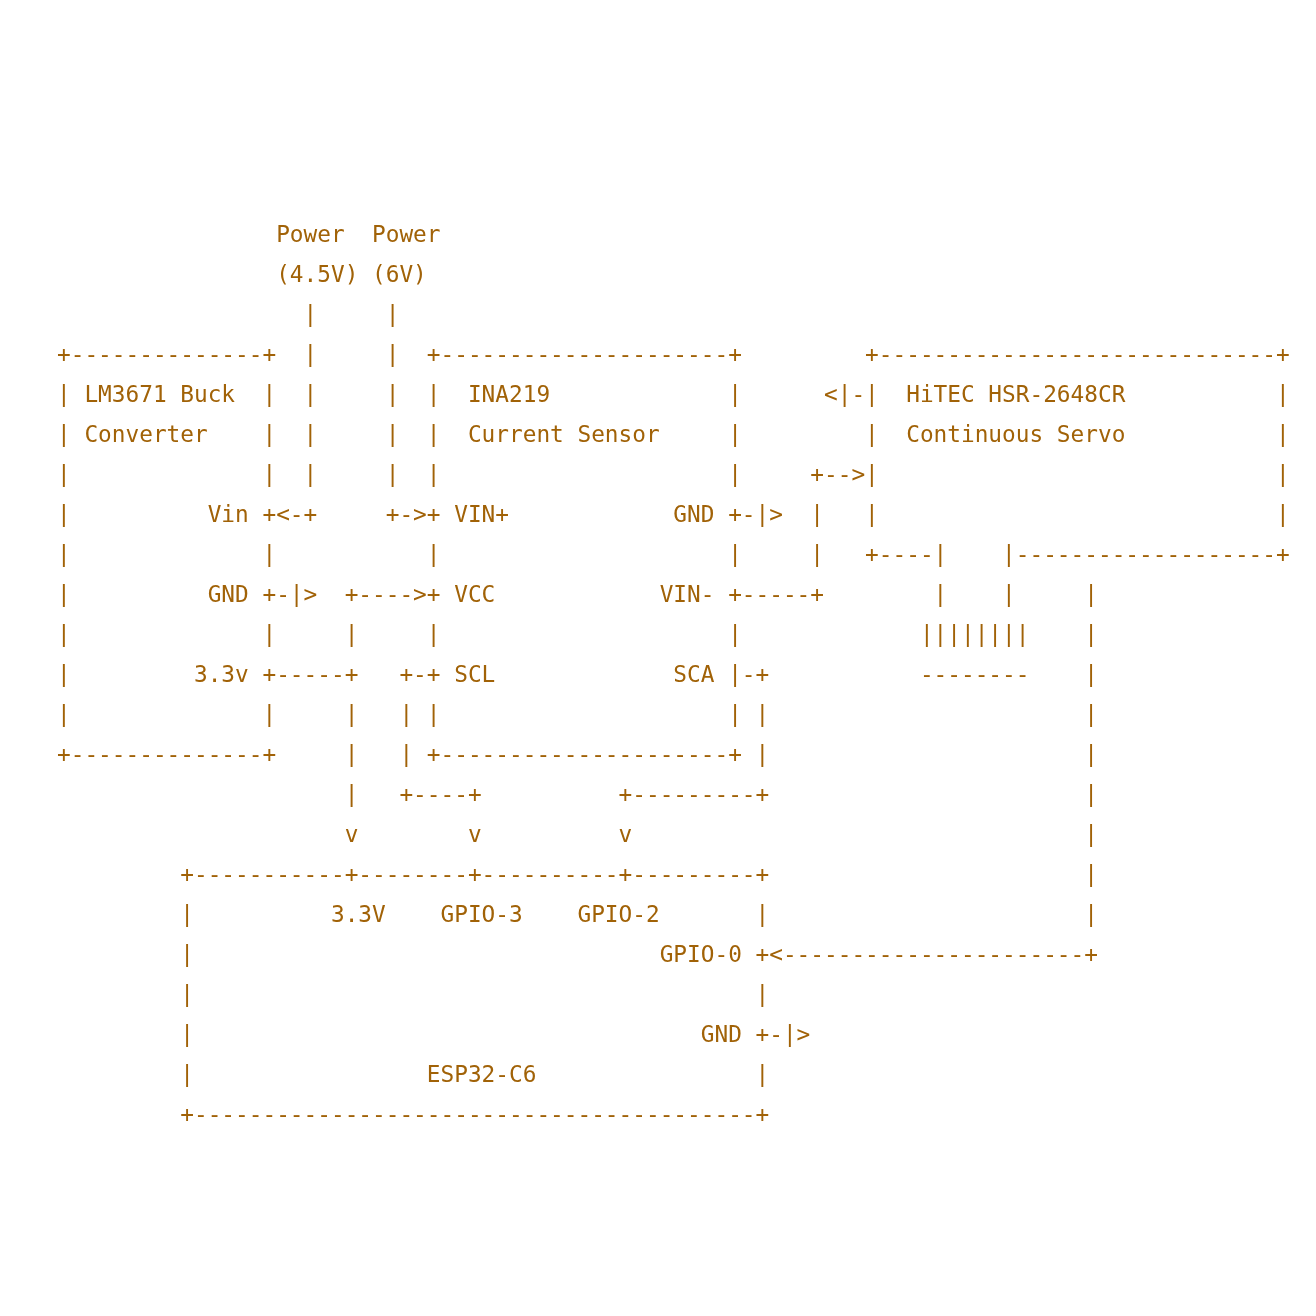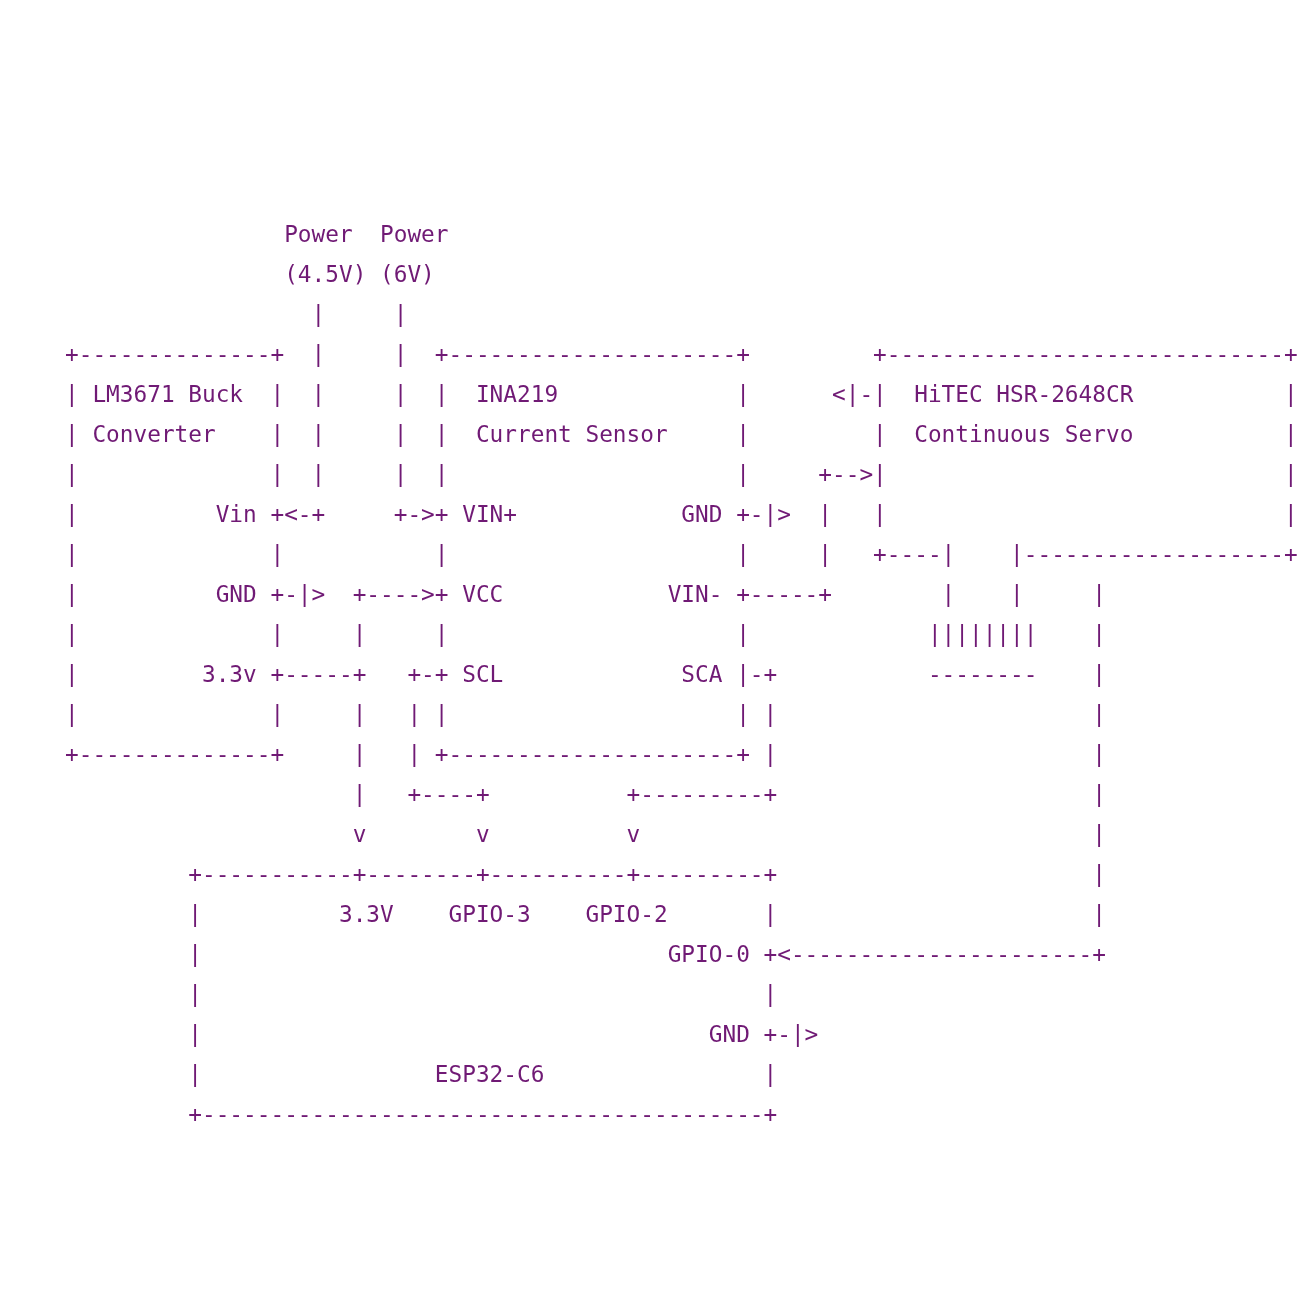--- a/index.html
+++ b/index.html
@@ -26,21 +26,21 @@
     line-height: 40px;
     color: #333333;
     white-space: pre;
     letter-spacing: 0;
   }
 </style>
 </head>
 <body>
 
 <div class="page" style="background: rgb(255, 255, 255);">
-  <pre class="ascii-diagram" style="color: #701a75; margin-left: 8px;">                Power  Power
+  <pre class="ascii-diagram" style="color: #a16207;">                Power  Power
                 (4.5V) (6V)
                   |     |
 +--------------+  |     |  +---------------------+         +-----------------------------+
 | LM3671 Buck  |  |     |  |  INA219             |      &lt;|-|  HiTEC HSR-2648CR           |
 | Converter    |  |     |  |  Current Sensor     |         |  Continuous Servo           |
 |              |  |     |  |                     |     +--&gt;|                             |
 |          Vin +&lt;-+     +-&gt;+ VIN+            GND +-|&gt;  |   |                             |
 |              |           |                     |     |   +----|    |-------------------+
 |          GND +-|&gt;  +----&gt;+ VCC            VIN- +-----+        |    |     |
 |              |     |     |                     |             ||||||||    |

